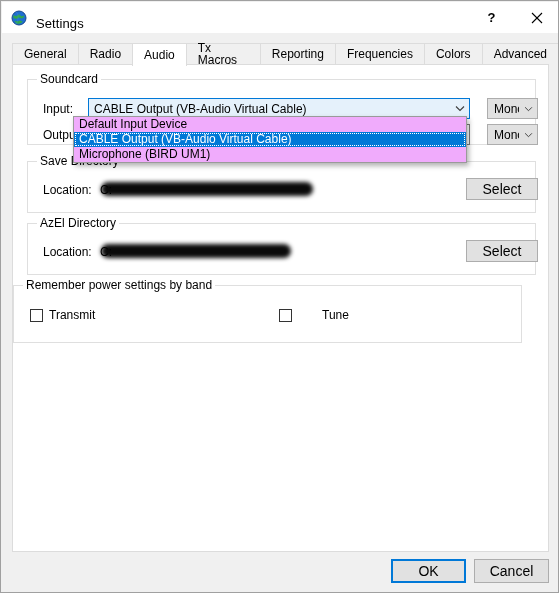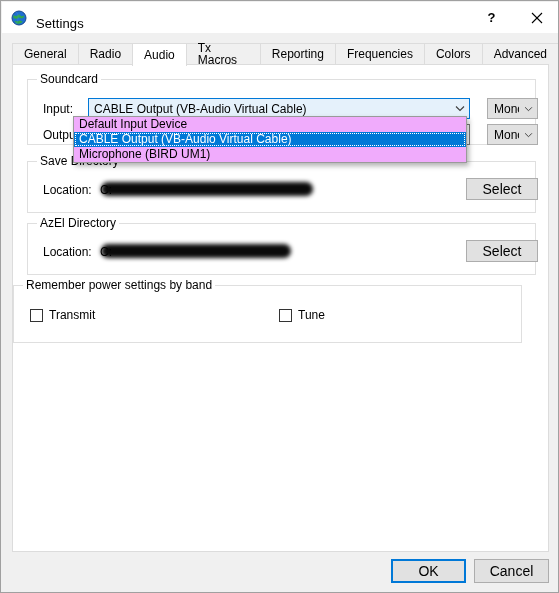--- a/index.html
+++ b/index.html
@@ -337,21 +337,21 @@
       <div class="redacted" style="left:73px; top:20px; width:190px; height:14px;"></div>
       <div class="btn" style="left:438px; top:16px; width:72px; height:22px;">Select</div>
     </div>
 
     <div class="group" style="left:0; top:220px; width:509px; height:58px;">
       <span class="group-title">Remember power settings by band</span>
       <div class="chk" style="left:16px; top:22px;">
         <span class="box"></span>
         <span>Transmit</span>
       </div>
-      <div class="chk" style="left:265px; top:22px;">
+      <div class="chk" style="left:265px; top:22px;gap:24px;">
         <span class="box"></span>
         <span>Tune</span>
       </div>
     </div>
   </div>
 
   <div class="dropdown" style="left:72px; top:115px; width:394px; height:47px;">
     <div class="dd-item">Default Input Device</div>
     <div class="dd-item selected">CABLE Output (VB-Audio Virtual Cable)</div>
     <div class="dd-item">Microphone (BIRD UM1)</div>

